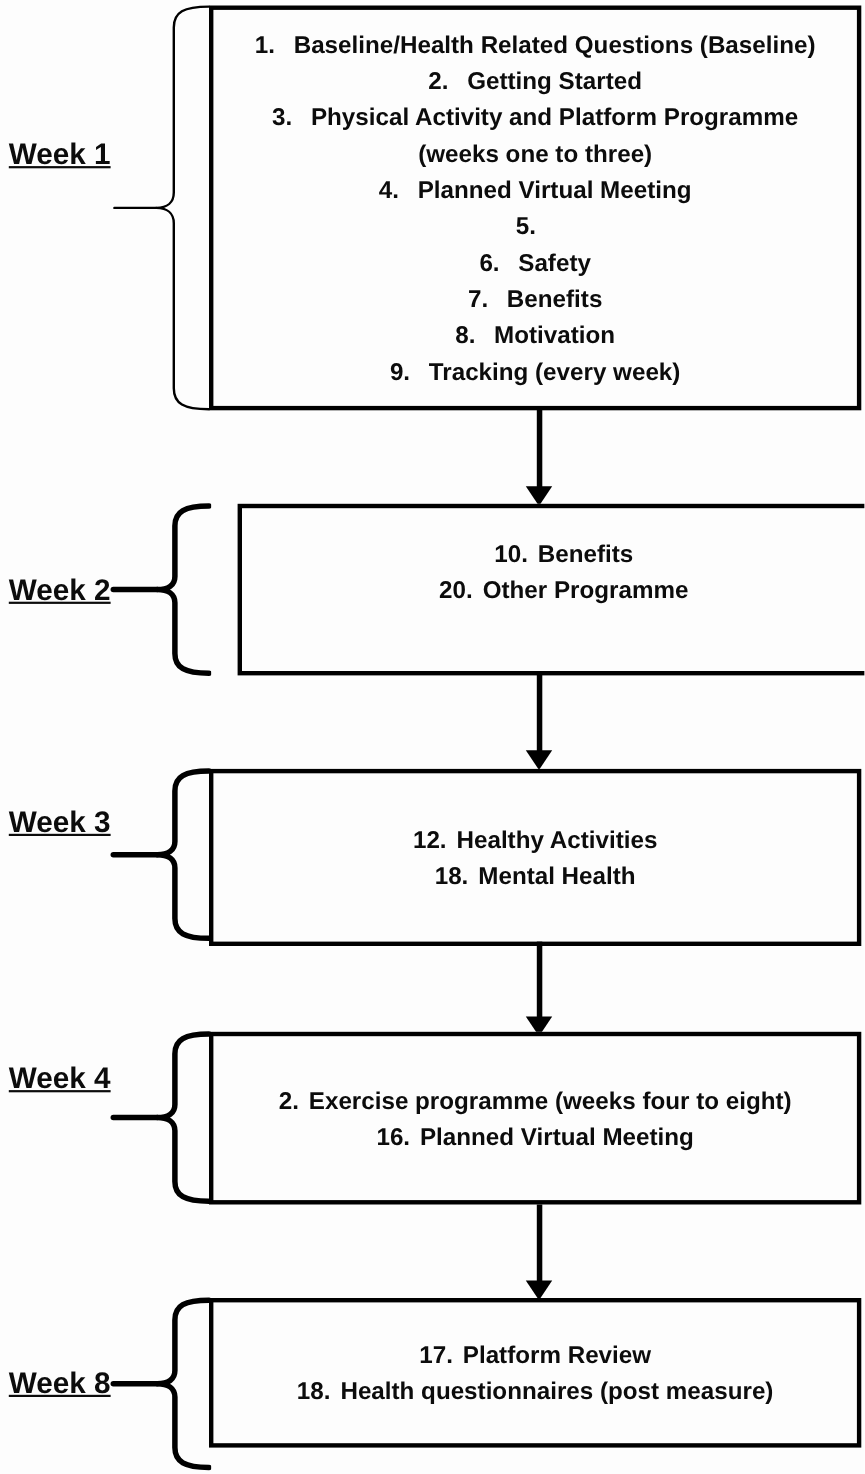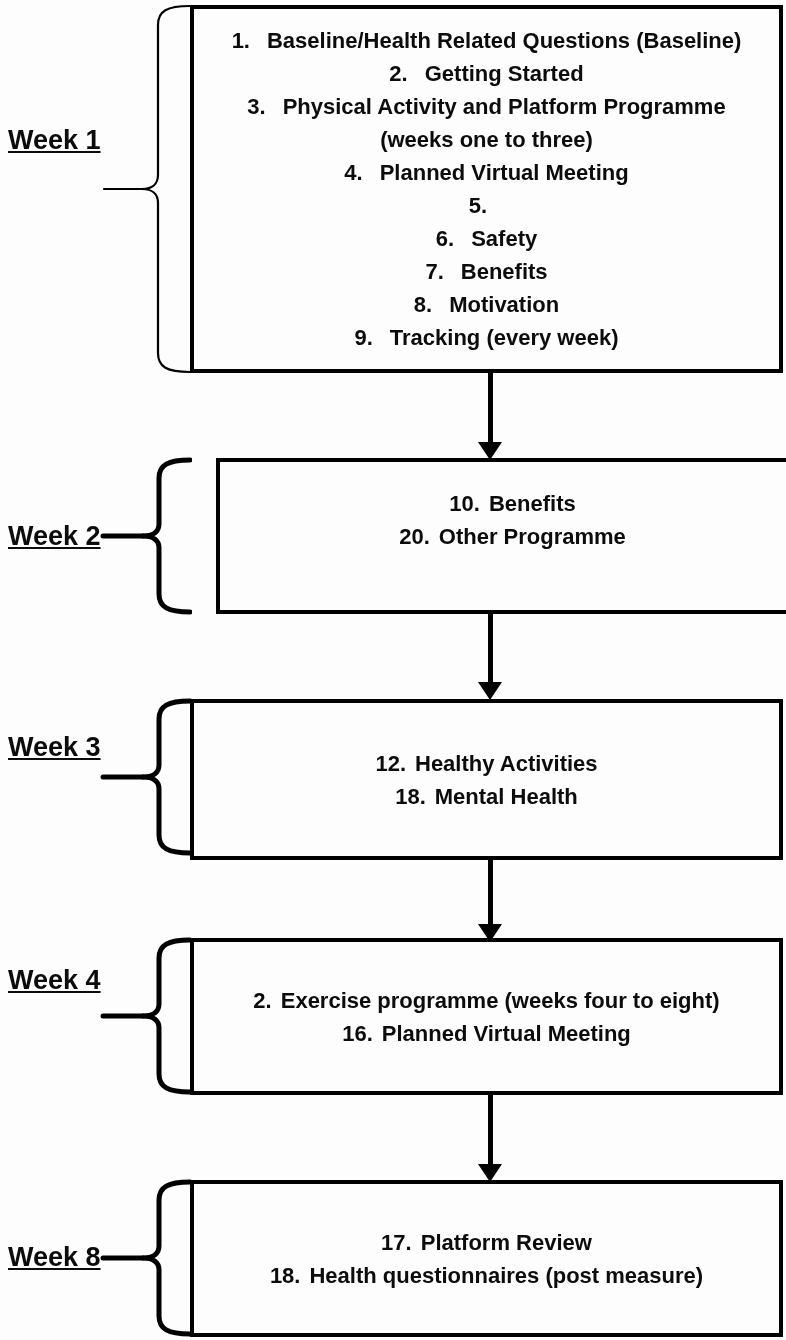--- a/index.html
+++ b/index.html
@@ -151,21 +151,21 @@
   <div class="arrow" style="top:1095px;height:87px">
     <div class="arrow-shaft"></div>
     <div class="arrow-head"></div>
   </div>
 
   <div class="week-label" style="top:1241px">Week 8</div>
   <svg class="brace bold" style="top:1178px" width="92" height="160" viewBox="0 0 92 160">
     <path d="M90 4 C68 4 59 9 59 22 L59 68 C59 76 53 80 43 80 C53 80 59 84 59 92 L59 138 C59 151 68 156 90 156"></path>
     <path d="M3 80 L43 80"></path>
   </svg>
-  <div class="box" style="top:1180px;height:157px">
+  <div class="box" style="top:1180px;height:136px">
     <div class="line">
         <span class="num">17.</span>
         <span class="txt">Platform Review</span>
       </div>
     <div class="line">
         <span class="num">18.</span>
         <span class="txt">Health questionnaires (post measure)</span>
       </div>
   </div>
 

